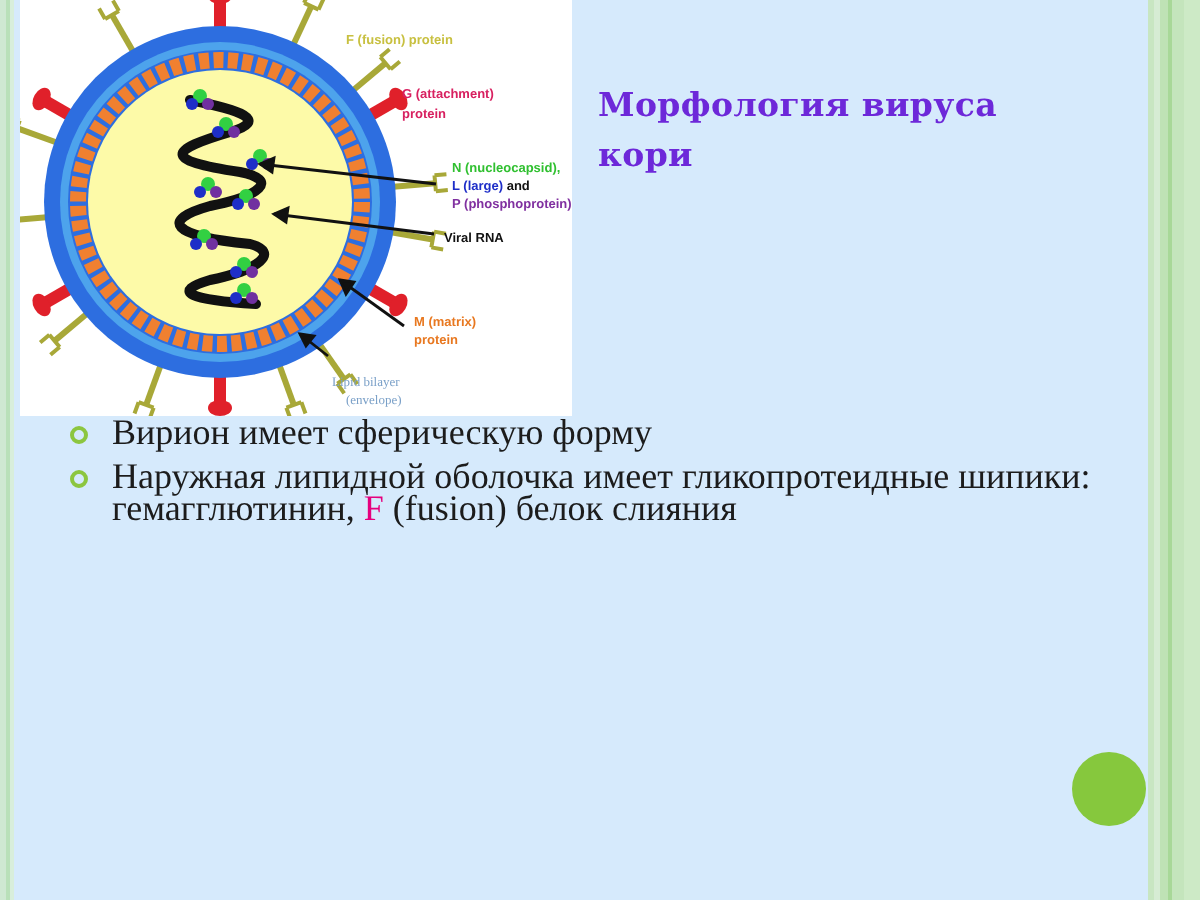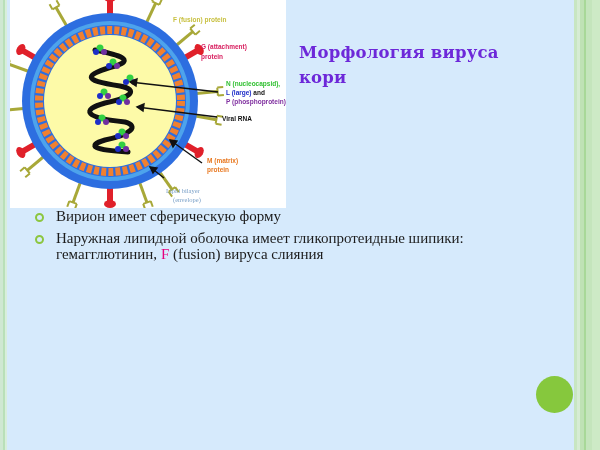--- a/index.html
+++ b/index.html
@@ -20,21 +20,21 @@
     font-weight: bold; font-size: 16.5px; line-height: 25px;
     color: #6d28d9; letter-spacing: 0.2px;
   }
   .bullets {
     position: absolute; left: 32px; top: 208px; width: 530px;
     margin: 0; padding: 0; list-style: none;
   }
   .bullets li {
     position: relative; padding-left: 24px;
     font-family: "Liberation Serif", "DejaVu Serif", serif;
-    font-size: 15px; line-height: 16px; color: #1c1c1c;
+    font-size: 18px; line-height: 16px; color: #1c1c1c;
     margin-bottom: 6px;
   }
   .bullet-icon {
     position: absolute; left: 3px; top: 5px; width: 5px; height: 5px;
     border: 2px solid #8cc63f; border-radius: 50%;
   }
   .hl { color: #e6007e; }
   .deco-circle {
     position: absolute; left: 536px; top: 376px; width: 37px; height: 37px;
     border-radius: 50%; background: #86c83d;
@@ -189,17 +189,17 @@
 
 <div class="title">Морфология вируса кори</div>
 
 <ul class="bullets">
   <li>
     <span class="bullet-icon"></span>
     <span>Вирион имеет сферическую форму</span>
   </li>
   <li>
     <span class="bullet-icon"></span>
-    <span>Наружная липидной оболочка имеет гликопротеидные шипики: гемагглютинин, </span><span class="hl">F</span><span> (fusion) вируса слияния</span>
+    <span>Наружная липидной оболочка имеет гликопротеидные шипики: гемагглютинин, </span><span class="hl">F</span><span> (fusion) белок слияния</span>
   </li>
 </ul>
 
 <div class="deco-circle"></div>
 
 </body></html>

